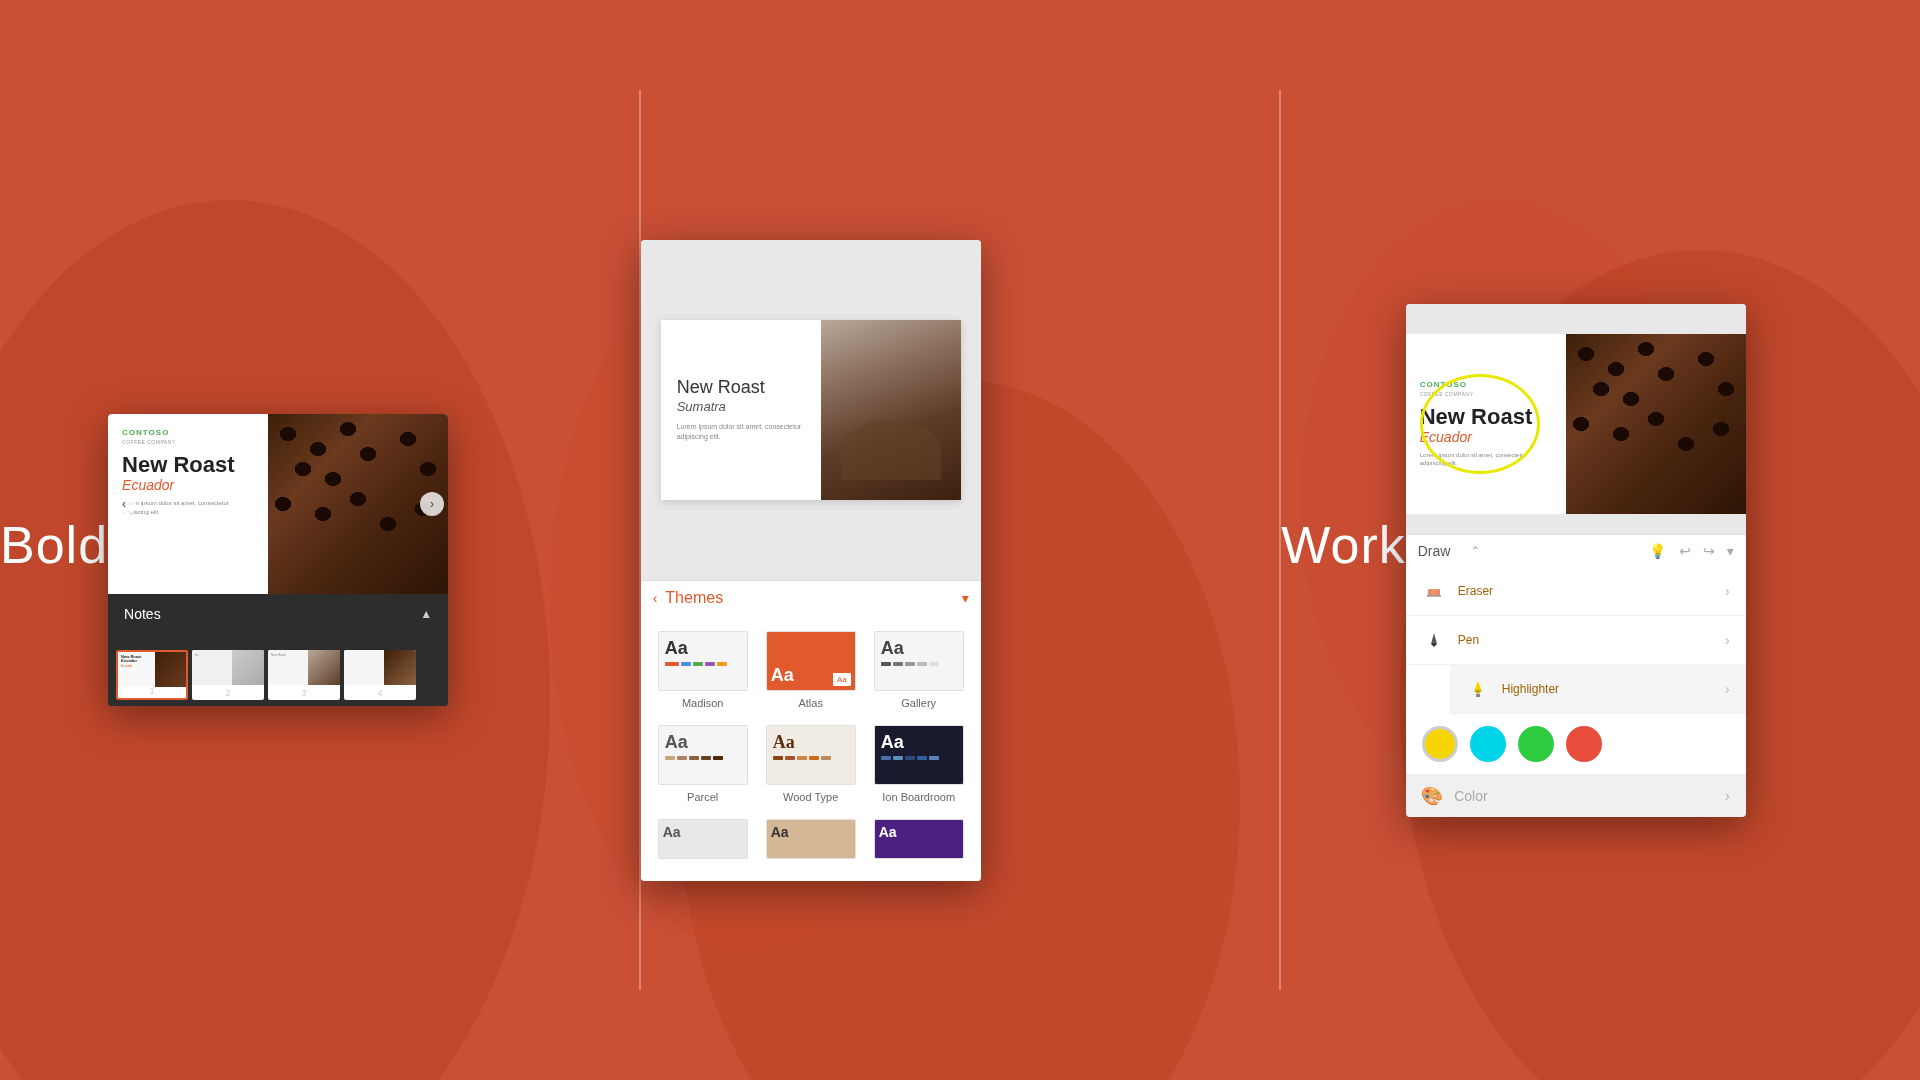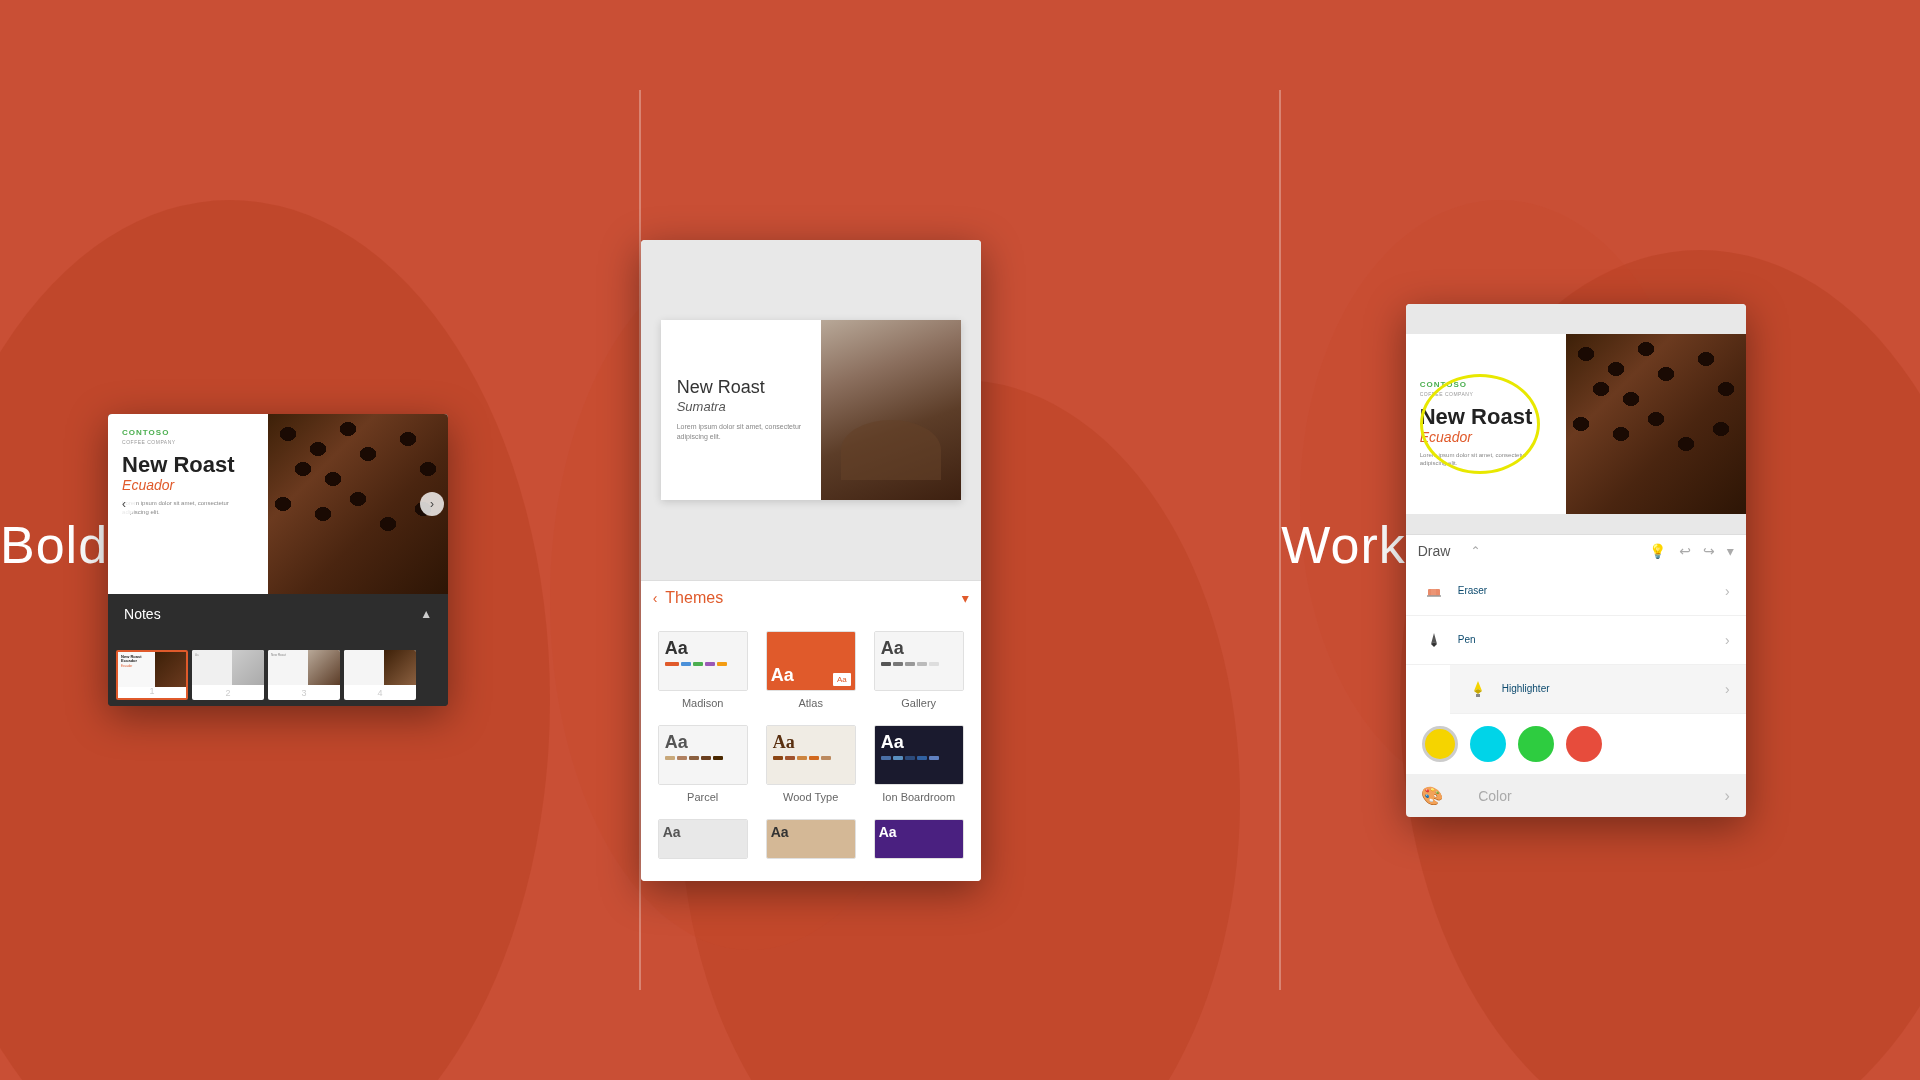--- a/index.html
+++ b/index.html
@@ -510,22 +510,22 @@
       height: 24px;
       margin-right: 12px;
       display: flex;
       align-items: center;
       justify-content: center;
       font-size: 16px;
     }
 
     .tool-name {
       flex: 1;
-      font-size: 10px;
-      color: #0c4a6e;
+      font-size: 12px;
+      color: #a16207;
     }
 
     .tool-arrow {
       color: #bbb;
       font-size: 14px;
     }
 
     .color-swatches {
       background: white;
       display: flex;
@@ -556,21 +556,20 @@
 
     .color-option-icon {
       color: #bbb;
       margin-right: 10px;
       font-size: 18px;
     }
 
     .color-option-label {
       font-size: 14px;
       color: #aaa;
-      margin-left: 24px;
     }
 
     .color-option-arrow {
       margin-left: auto;
       color: #bbb;
     }
 
     
     .bg-svg {
       position: absolute;

